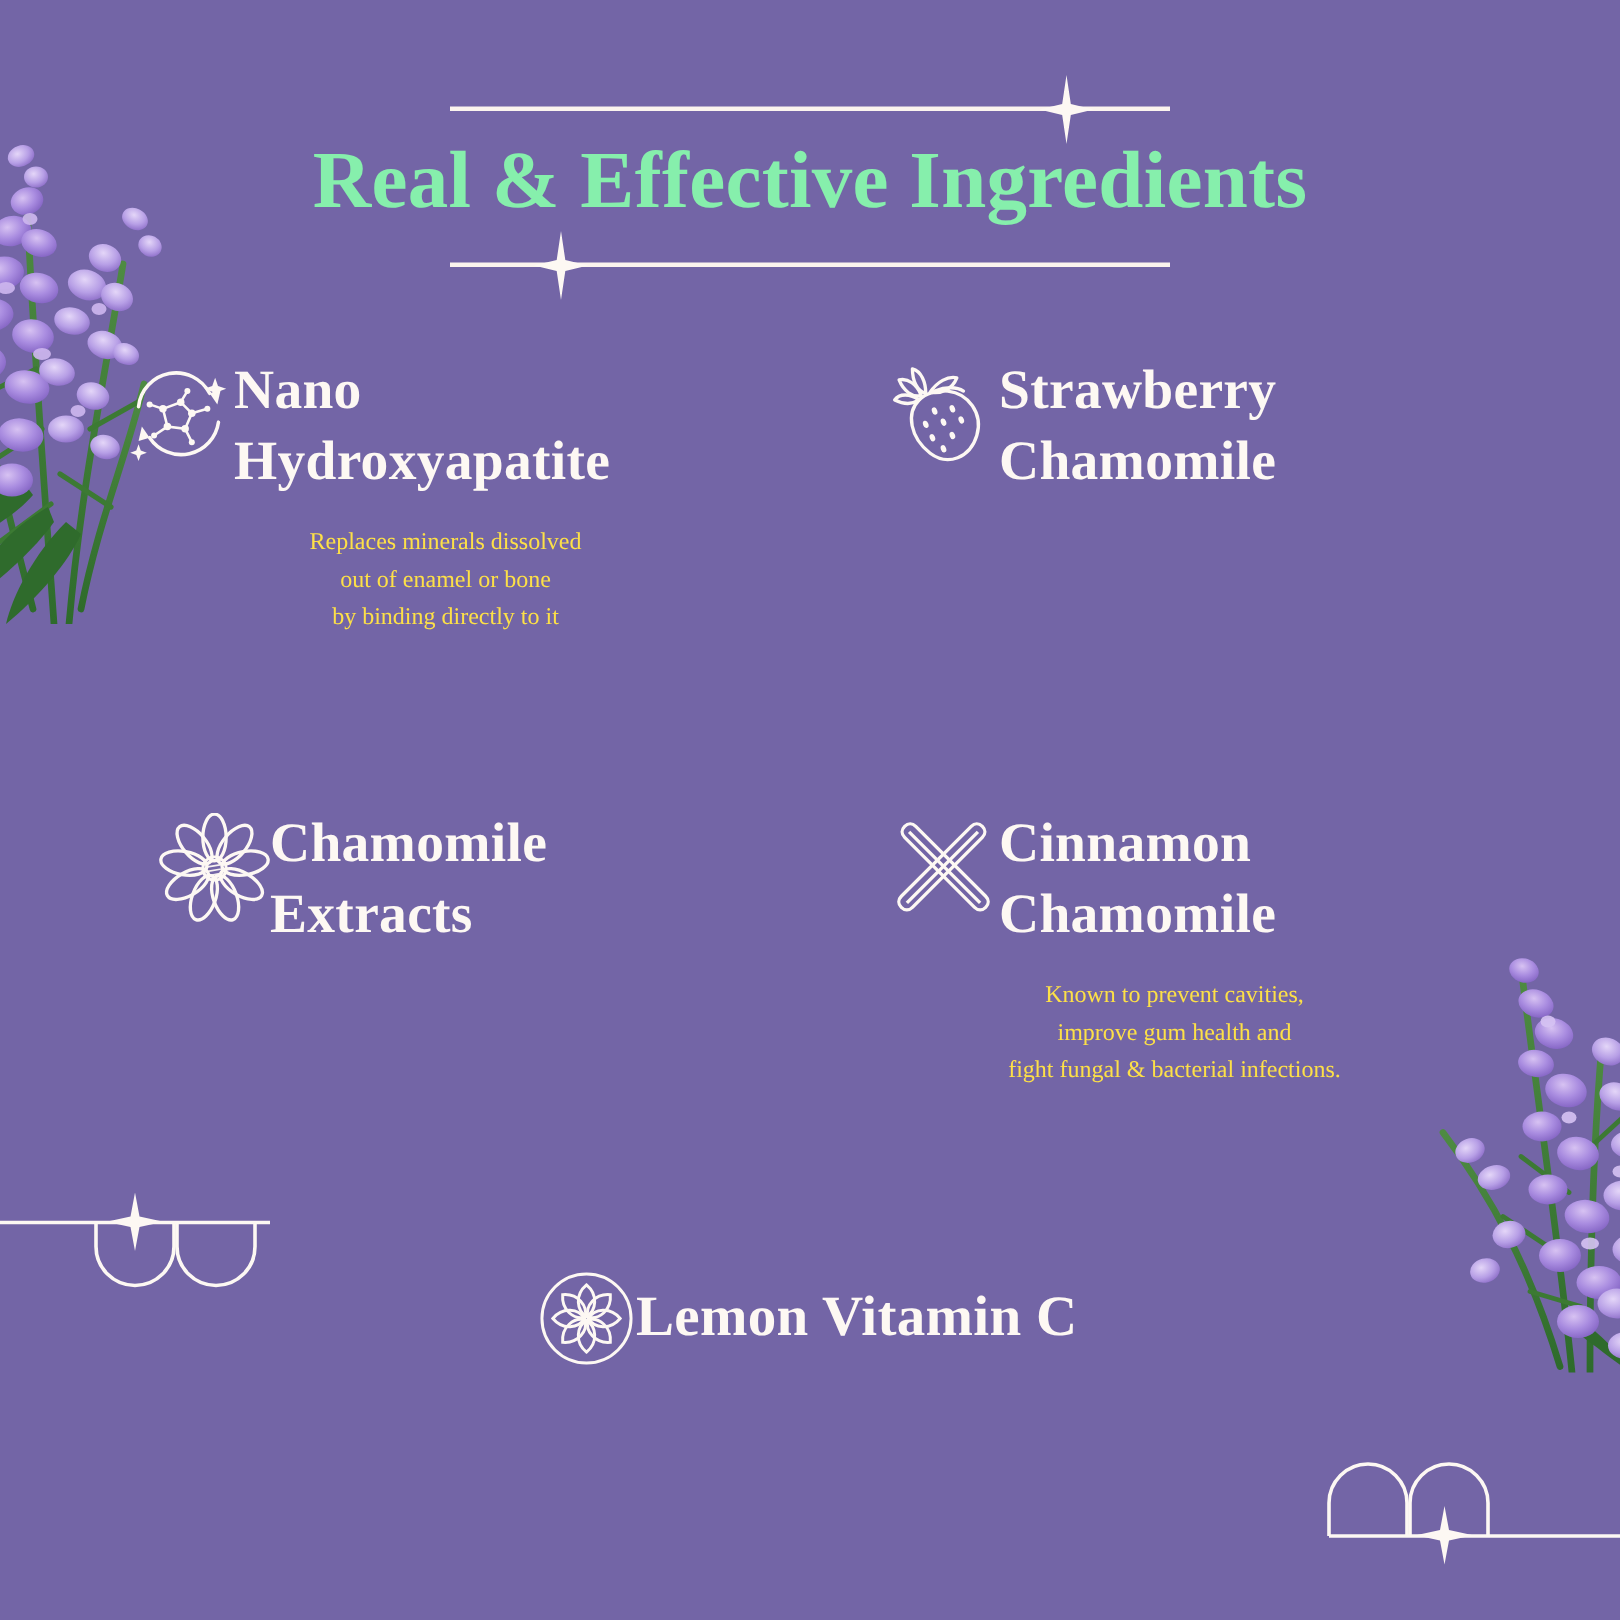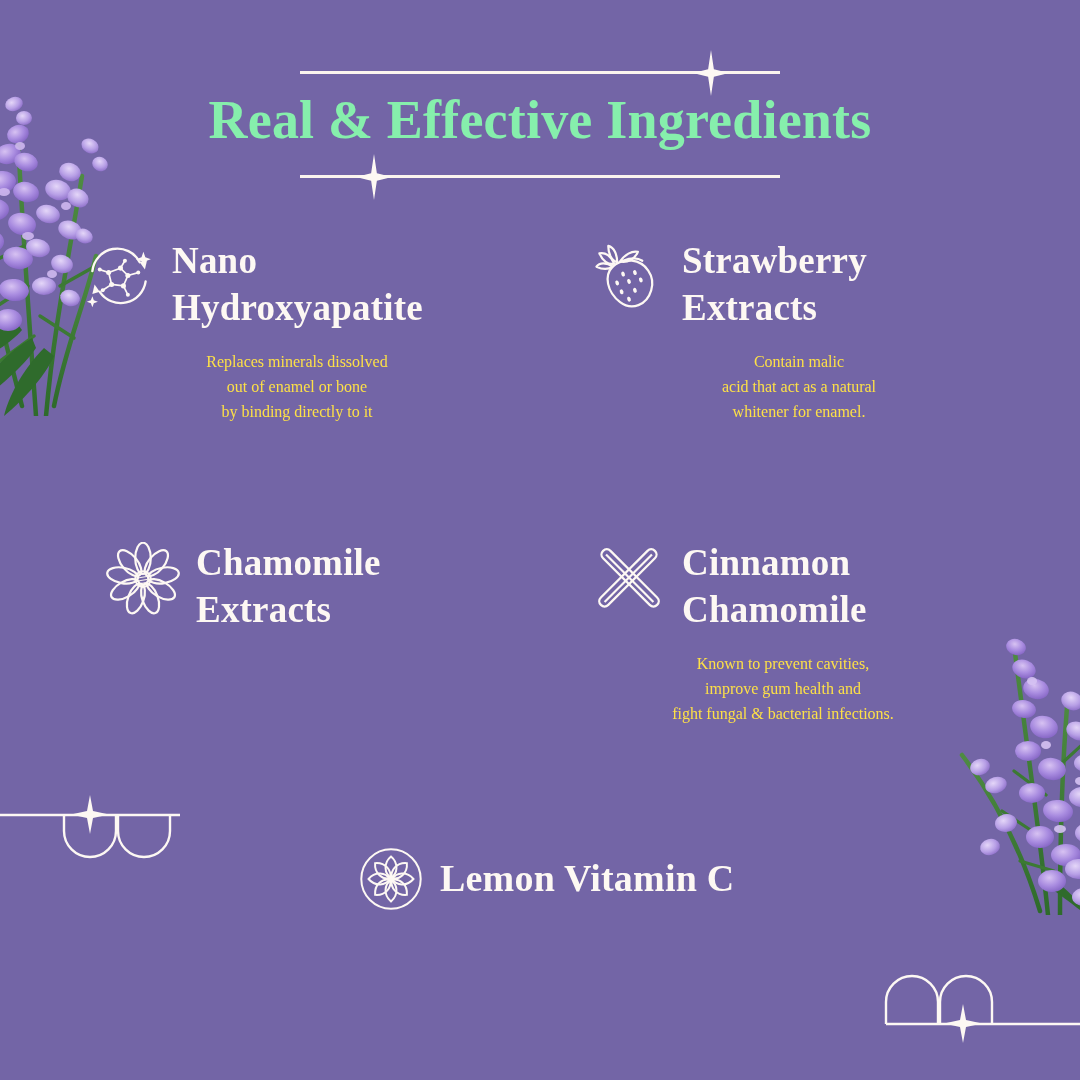--- a/index.html
+++ b/index.html
@@ -52,21 +52,20 @@
     padding-top:6px;
   }
 
   
   .grid { position:absolute; left:0; top:0; width:1080px; height:1080px; }
   .card { position:absolute; }
 
   .card-head {
     display:flex;
     align-items:flex-start;
-    gap:16px;
   }
   .icon-box {
     flex:0 0 auto;
     width:74px; height:74px;
     position:relative;
     margin-top:2px;
   }
   .icon-box svg { display:block; width:100%; height:100%; }
   .card-name {
     color:#FDF8F3;
@@ -322,25 +321,22 @@
               <ellipse cx="34" cy="58" rx="2.4" ry="3.4" transform="rotate(-20 34 58)"></ellipse>
               <ellipse cx="50" cy="56" rx="2.4" ry="3.4" transform="rotate(-20 50 56)"></ellipse>
               <ellipse cx="66" cy="54" rx="2.4" ry="3.4" transform="rotate(-20 66 54)"></ellipse>
               <ellipse cx="40" cy="70" rx="2.4" ry="3.4" transform="rotate(-20 40 70)"></ellipse>
               <ellipse cx="58" cy="68" rx="2.4" ry="3.4" transform="rotate(-20 58 68)"></ellipse>
               <ellipse cx="50" cy="80" rx="2.4" ry="3.4" transform="rotate(-20 50 80)"></ellipse>
             </g>
           </svg>
         </div>
         <div class="card-name">Strawberry
-Extracts</div>
+Chamomile</div>
       </div>
-      <div class="card-desc">Contain malic
-acid that act as a natural
-whitener for enamel.</div>
     </div>
 
     <div class="card" id="card-cham">
       <div class="card-head">
         <div class="icon-box">
           <svg viewBox="0 0 100 100" aria-hidden="true">
             <g fill="none" stroke="#FDF8F3" stroke-width="3">
               <g id="pt">
                 <ellipse cx="50" cy="22" rx="10.5" ry="21"></ellipse>
               </g>

